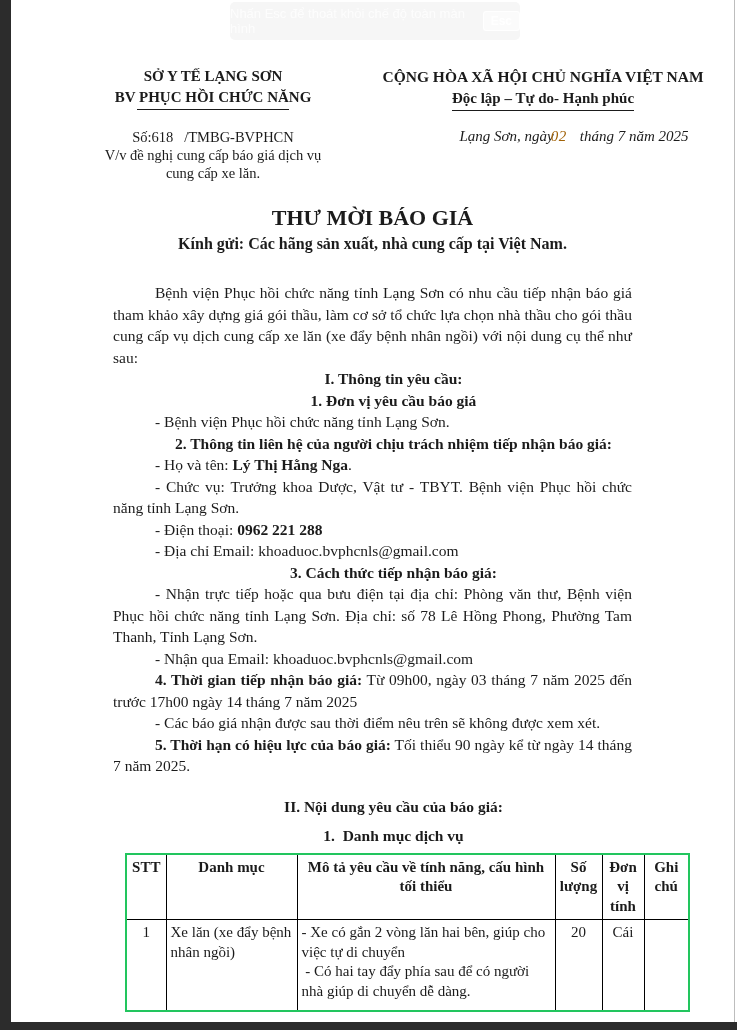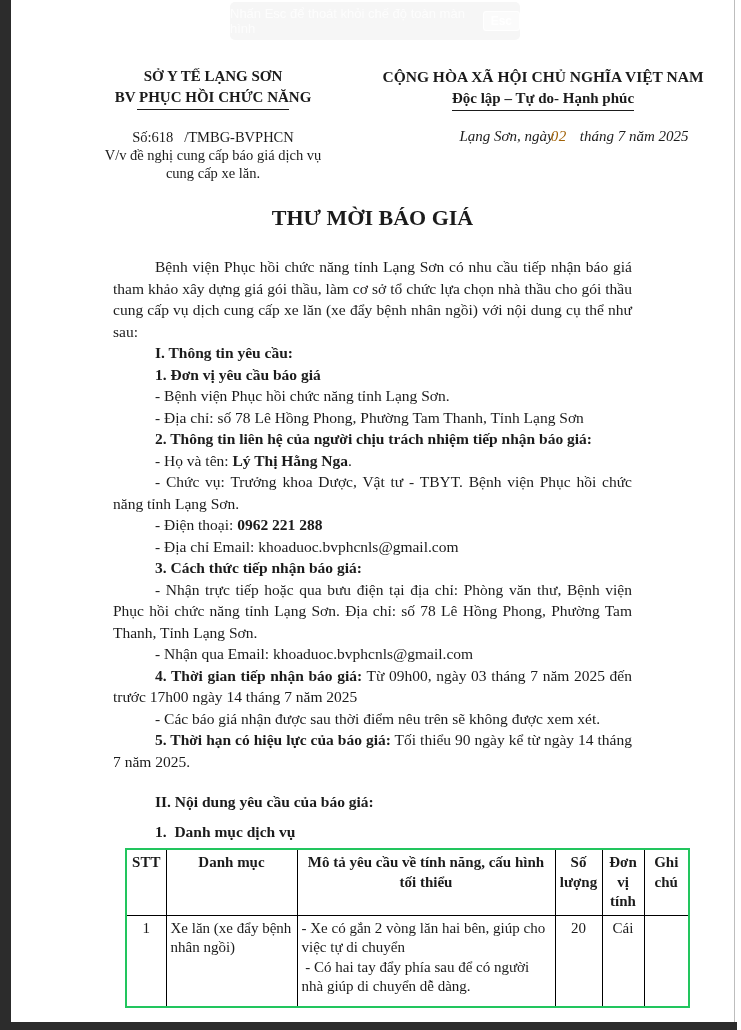--- a/index.html
+++ b/index.html
@@ -40,21 +40,21 @@
 
   
   .title-block{margin-top:25px;text-align:center;}
   .doc-title{font-weight:bold;font-size:22px;line-height:22px;}
   .doc-salutation{font-weight:bold;font-size:16px;line-height:22px;margin-top:4px;}
 
   
   .content{margin:27px 0 0 102px;width:519px;font-size:15.5px;line-height:21.5px;}
   .content p{margin:0;text-indent:42px;}
   .content p.justify{text-align:justify;}
-  .content p.bold{font-weight:bold;}
+  .content p.bold{font-weight:bold;text-align:center;}
   .content p.prews{white-space:pre;margin-top:8px;}
   .spacer{height:19px;}
 
   
   table.svc{border-collapse:collapse;margin:6px 0 0 12px;width:563px;font-size:15px;
     border:2px solid #22c55e;table-layout:fixed;}
   table.svc th,table.svc td{border:1px solid #000;vertical-align:top;padding:3px 4px;line-height:19.5px;}
   table.svc th{font-weight:bold;text-align:center;}
   col.c-stt{width:40px;}col.c-dm{width:131px;}col.c-mota{width:258px;}
   col.c-sl{width:47px;}col.c-dvt{width:42px;}col.c-gc{width:45px;}
@@ -95,28 +95,28 @@
       <div>V/v đề nghị cung cấp báo giá dịch vụ</div>
       <div>cung cấp xe lăn.</div>
     </div>
     <div class="mcol-right">
       <span>Lạng Sơn, ngày</span><span class="handwritten-day">02</span><span>tháng 7 năm 2025</span>
     </div>
   </div>
 
   <div class="title-block">
     <div class="doc-title">THƯ MỜI BÁO GIÁ</div>
+    <div class="doc-salutation">Kính gửi: Các hãng sản xuất, nhà cung cấp tại Việt Nam.</div>
   </div>
 
   <div class="content">
     <p class="justify">Bệnh viện Phục hồi chức năng tỉnh Lạng Sơn có nhu cầu tiếp nhận báo giá tham khảo xây dựng giá gói thầu, làm cơ sở tổ chức lựa chọn nhà thầu cho gói thầu cung cấp vụ dịch cung cấp xe lăn (xe đẩy bệnh nhân ngồi) với nội dung cụ thể như sau:</p>
     <p class="bold">I. Thông tin yêu cầu:</p>
     <p class="bold">1. Đơn vị yêu cầu báo giá</p>
     <p>- Bệnh viện Phục hồi chức năng tỉnh Lạng Sơn.</p>
-    <p>- Địa chỉ: số 78 Lê Hồng Phong, Phường Tam Thanh, Tỉnh Lạng Sơn</p>
     <p class="bold">2. Thông tin liên hệ của người chịu trách nhiệm tiếp nhận báo giá:</p>
     <p><span>- Họ và tên: </span><b>Lý Thị Hằng Nga</b><span>.</span></p>
     <p class="justify">- Chức vụ: Trưởng khoa Dược, Vật tư - TBYT. Bệnh viện Phục hồi chức năng tỉnh Lạng Sơn.</p>
     <p><span>- Điện thoại: </span><b>0962 221 288</b></p>
     <p>- Địa chỉ Email: khoaduoc.bvphcnls@gmail.com</p>
     <p class="bold">3. Cách thức tiếp nhận báo giá:</p>
     <p class="justify">- Nhận trực tiếp hoặc qua bưu điện tại địa chỉ: Phòng văn thư, Bệnh viện Phục hồi chức năng tỉnh Lạng Sơn. Địa chỉ: số 78 Lê Hồng Phong, Phường Tam Thanh, Tỉnh Lạng Sơn.</p>
     <p>- Nhận qua Email: khoaduoc.bvphcnls@gmail.com</p>
     <p class="justify"><b>4. Thời gian tiếp nhận báo giá:</b><span> Từ 09h00, ngày 03 tháng 7 năm 2025 đến trước 17h00 ngày 14 tháng 7 năm 2025</span></p>
     <p>- Các báo giá nhận được sau thời điểm nêu trên sẽ không được xem xét.</p>

